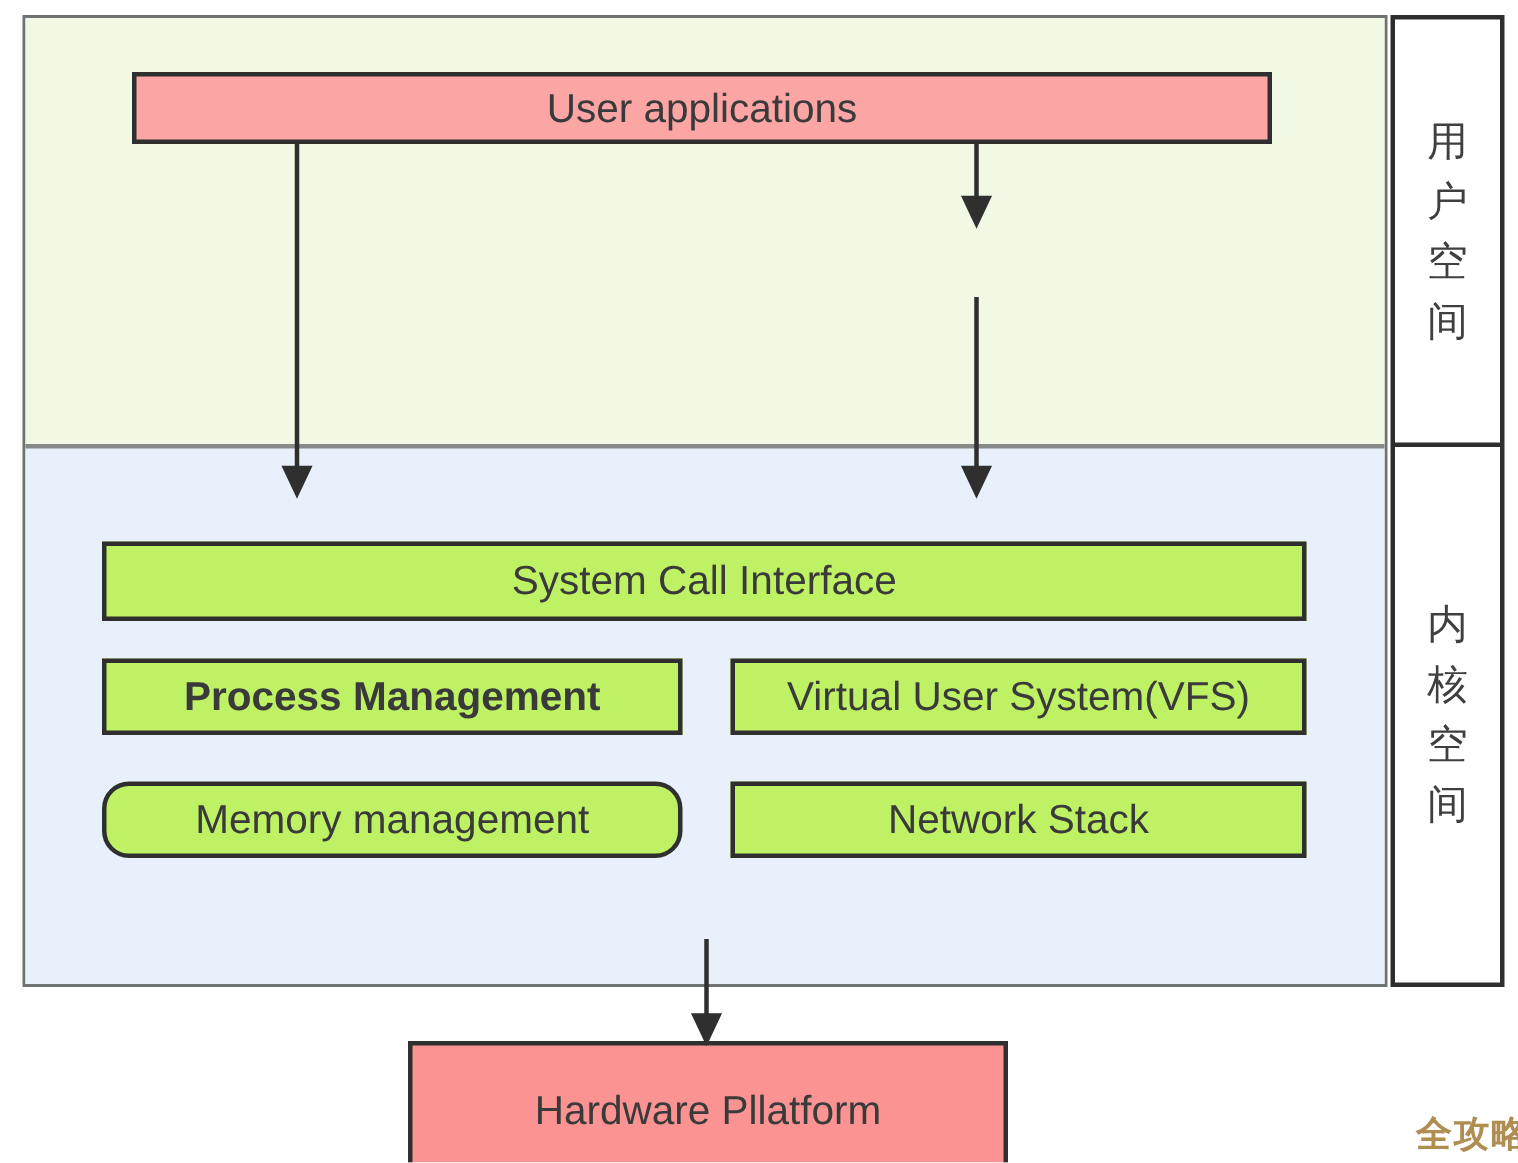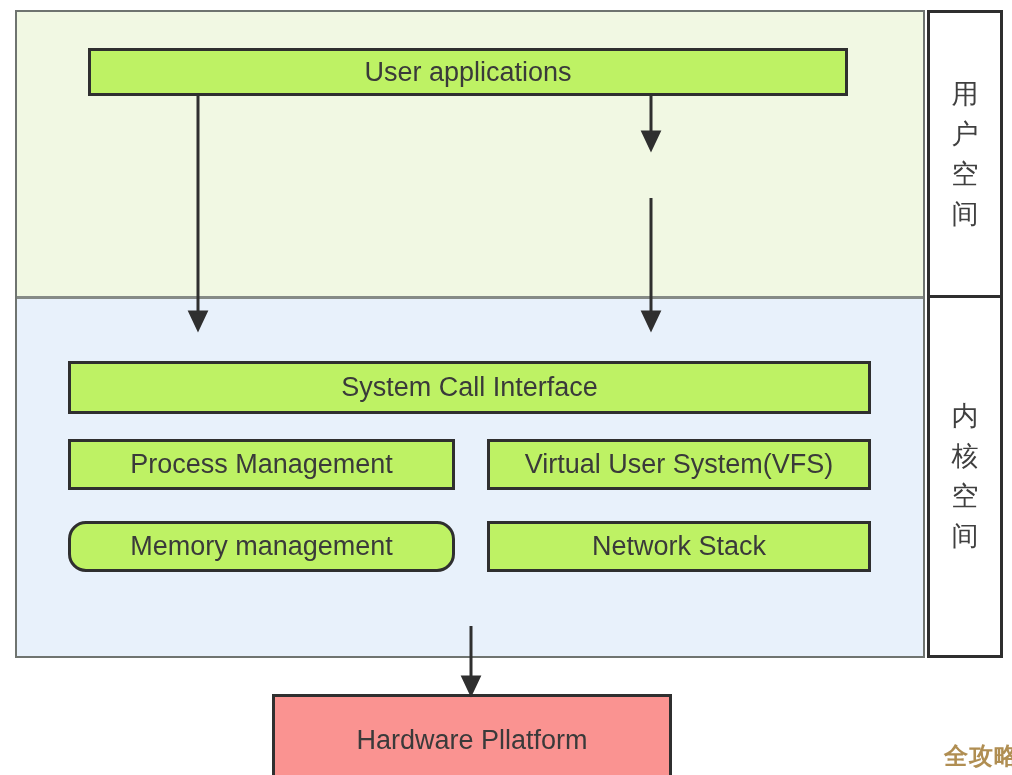--- a/index.html
+++ b/index.html
@@ -38,21 +38,21 @@
   .side-cell-user{top:0;height:282px;}
   .side-cell-kernel{top:282px;height:360px;border-top:3px solid #2e2e2e;box-sizing:border-box;}
   
   .box{
     position:absolute;box-sizing:border-box;
     border:3px solid #2f2f2f;
     display:flex;align-items:center;justify-content:center;
     font-size:27px;color:#3a3a3a;
     white-space:nowrap;
   }
-  .box-cyan{background:#bef264;}
+  .box-cyan{background:#fca5a5;}
   .box-peach{background:#bef264;margin-top:32px;}
   .box-pink{background:#fa9391;}
   
   #arrows{position:absolute;left:0;top:0;width:1012px;height:775px;pointer-events:none;}
   
   .brand-mark{
     position:absolute;left:944px;top:740px;
     font-size:24px;font-weight:bold;color:#b08e52;
     letter-spacing:1px;white-space:nowrap;
   }
@@ -80,21 +80,21 @@
       <span>空</span>
       <span>间</span>
     </div>
   </div>
 
   <div class="box box-cyan" style="left:88px;top:48px;width:760px;height:48px;">User applications</div>
 
 
   <div class="box box-peach" style="left:68px;top:329px;width:803px;height:53px;">System Call Interface</div>
 
-  <div class="box box-peach" style="left:68px;top:407px;width:387px;height:51px;">Process Management</div>
+  <div class="box box-peach" style="left:68px;top:407px;width:387px;height:51px;font-weight:bold;">Process Management</div>
 
   <div class="box box-peach" style="left:487px;top:407px;width:384px;height:51px;">Virtual User System(VFS)</div>
 
   <div class="box box-peach" style="left:68px;top:489px;width:387px;height:51px;border-radius:18px;">Memory management</div>
 
   <div class="box box-peach" style="left:487px;top:489px;width:384px;height:51px;">Network Stack</div>
 
 
   <div class="box box-pink" style="left:272px;top:694px;width:400px;height:92px;">Hardware Pllatform</div>
 

